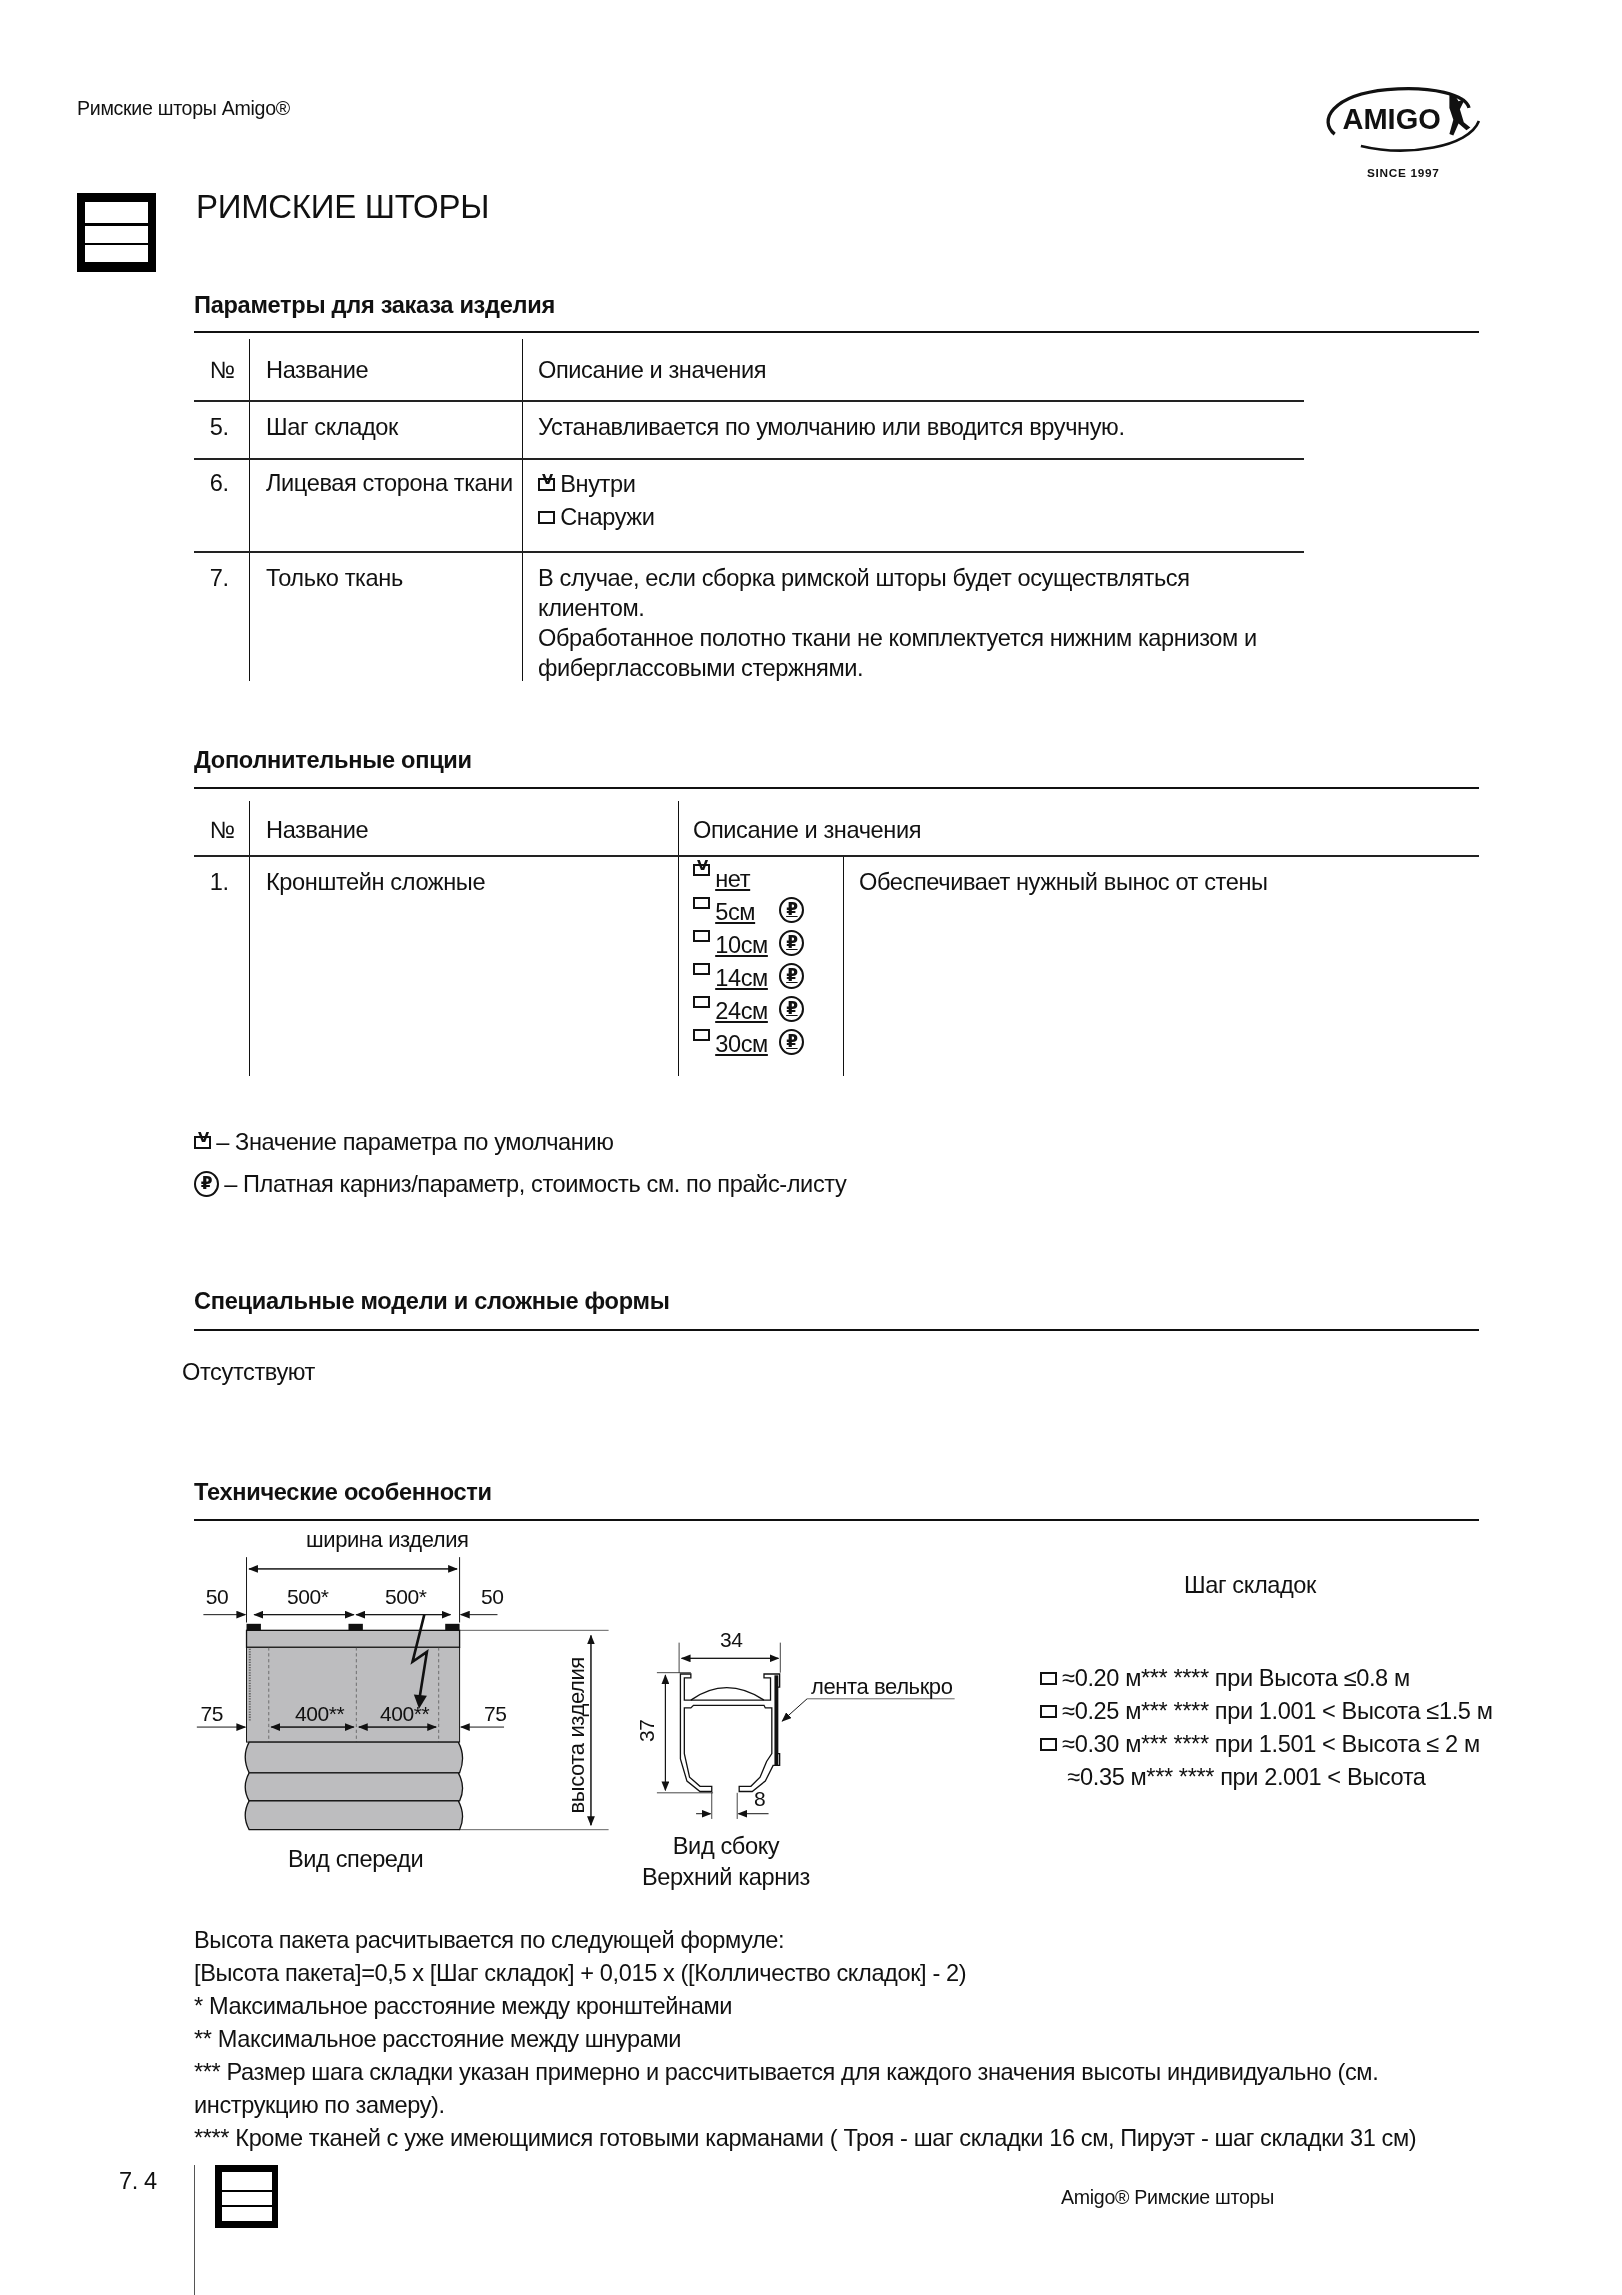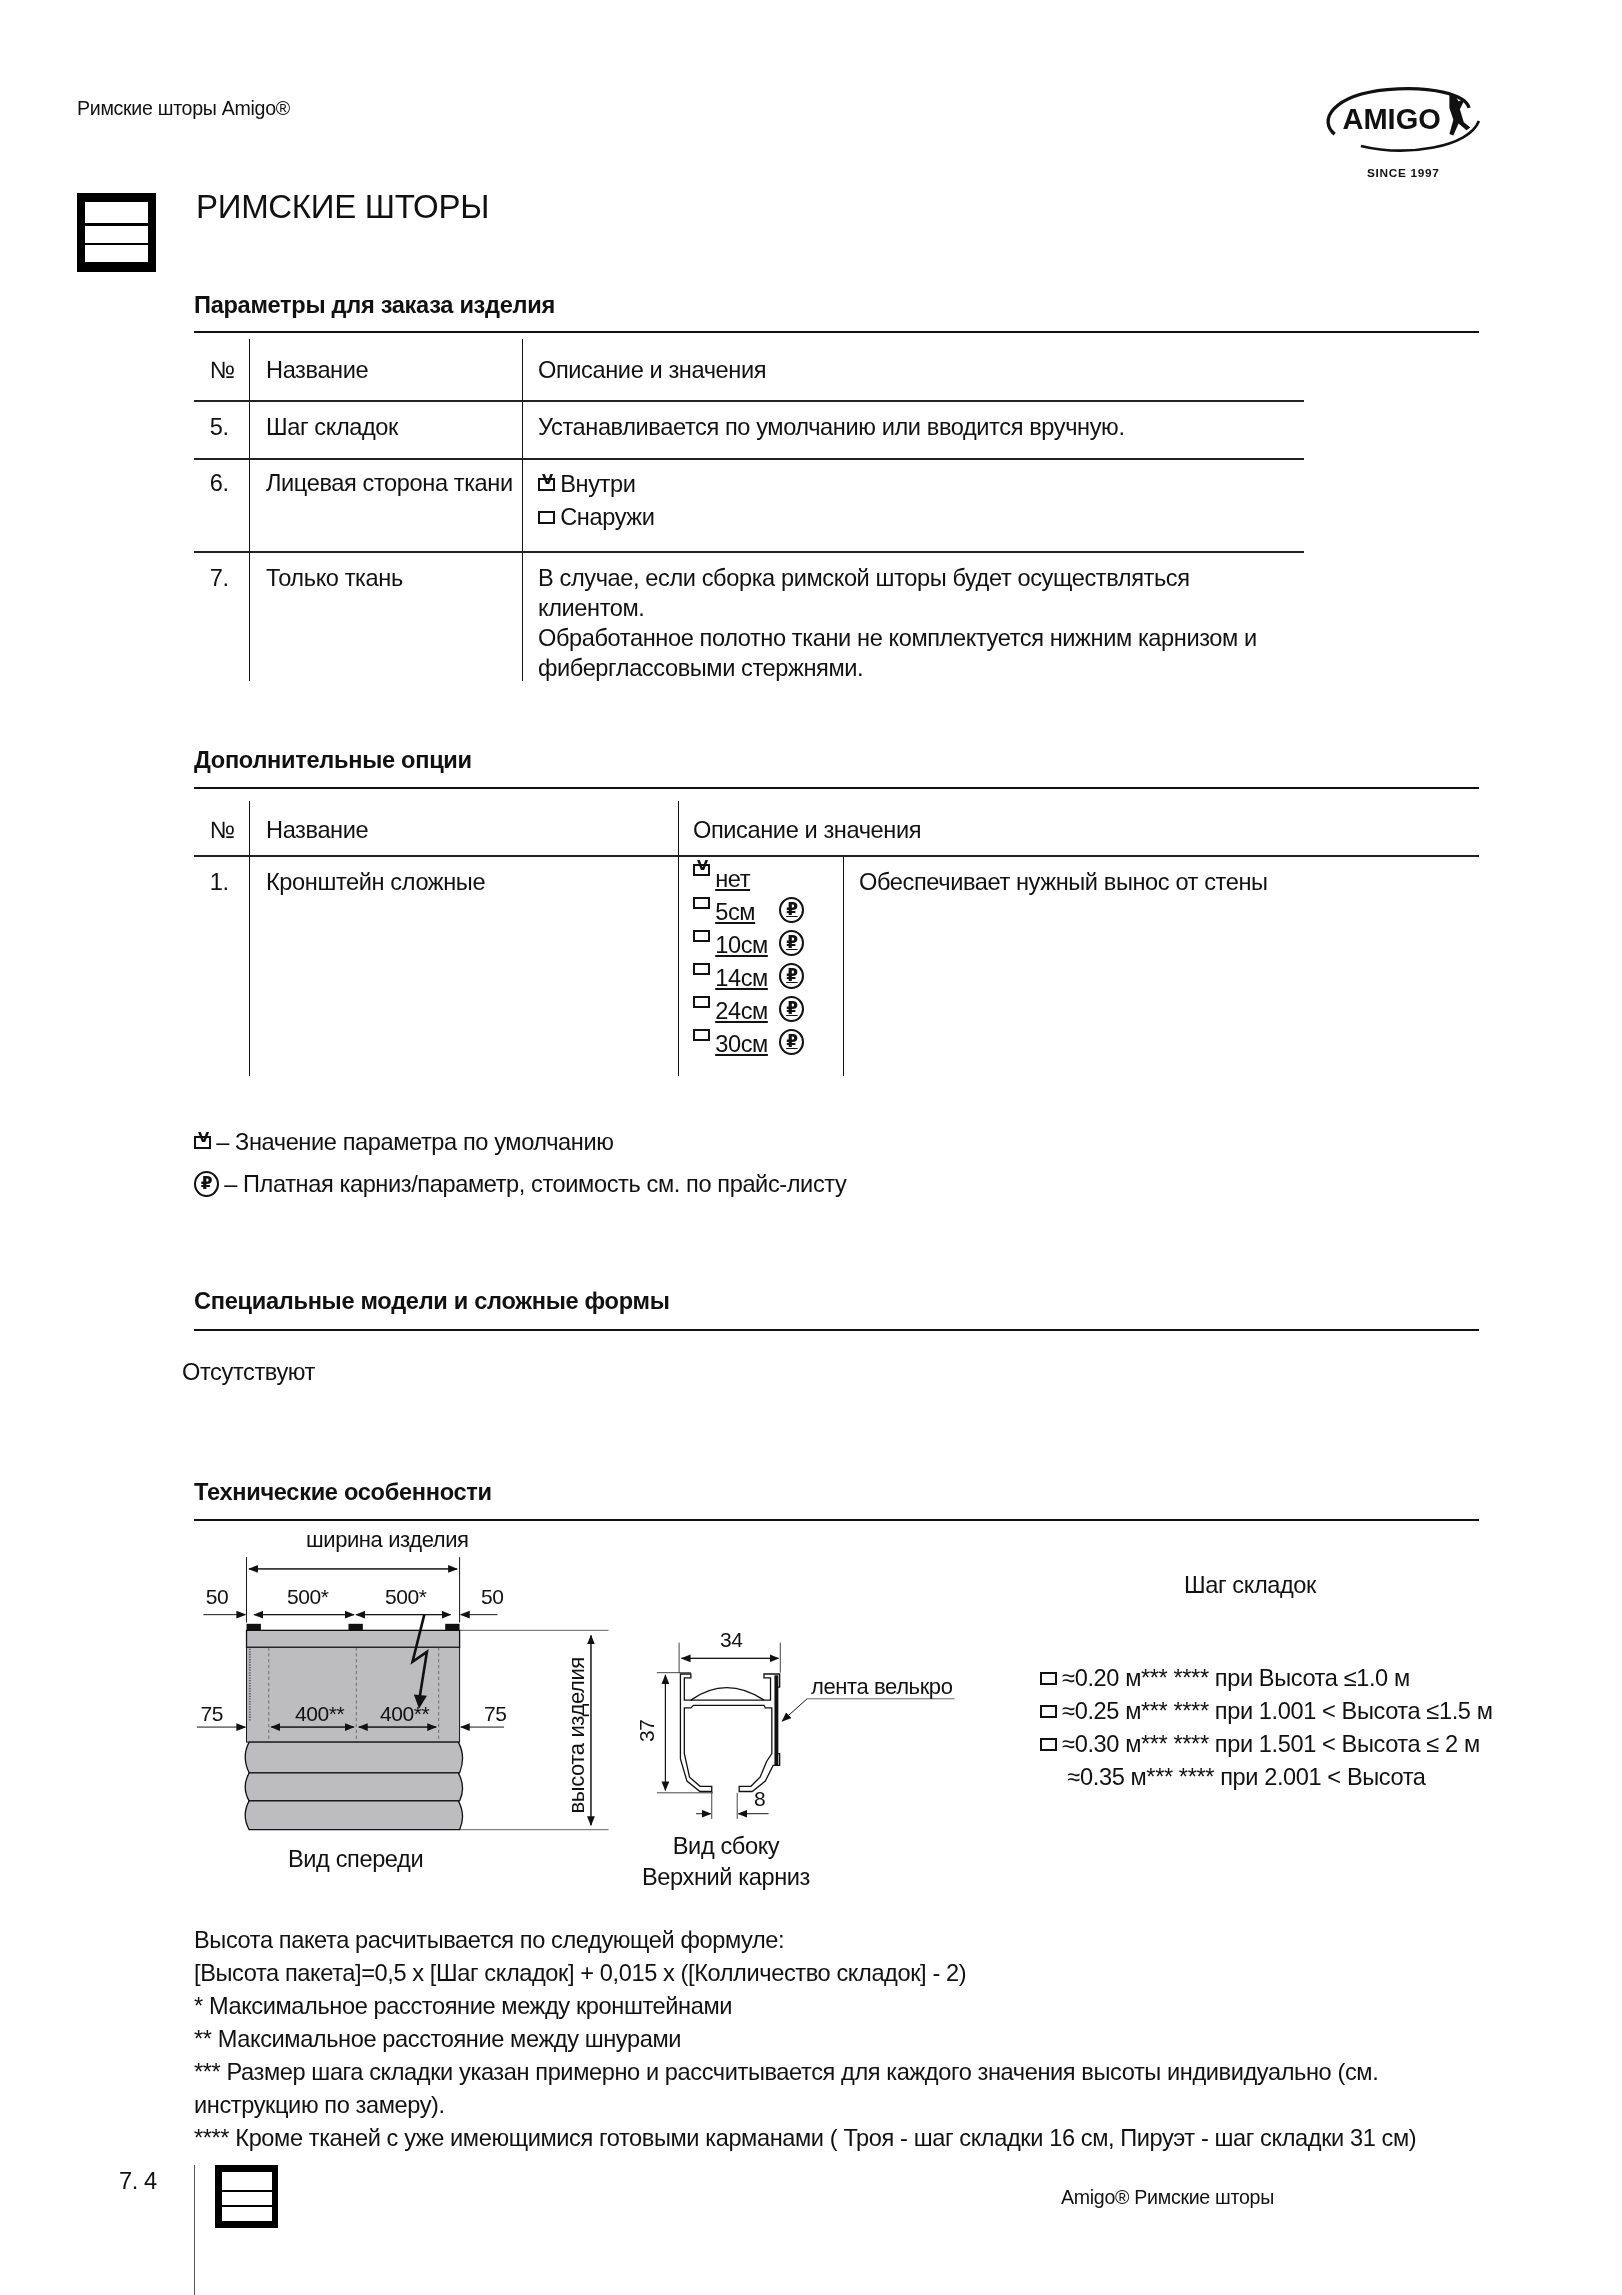--- a/index.html
+++ b/index.html
@@ -251,21 +251,21 @@
   <div class="abs t-body" style="left:0; top:221px; width:196px; text-align:center; line-height:31px;">
     <div>Вид сбоку</div>
     <div>Верхний карниз</div>
   </div>
 </div>
 
 <div class="abs t-body" style="left:1184px; top:1570px;">Шаг складок</div>
 <div class="abs t-body" style="left:1040px; top:1662px;">
   <div class="fold-row">
     <span class="cb"></span>
-    <span>≈0.20 м*** **** при Высота ≤1.0 м</span>
+    <span>≈0.20 м*** **** при Высота ≤0.8 м</span>
   </div>
   <div class="fold-row">
     <span class="cb"></span>
     <span>≈0.25 м*** **** при 1.001 &lt; Высота ≤1.5 м</span>
   </div>
   <div class="fold-row">
     <span class="cb"></span>
     <span>≈0.30 м*** **** при 1.501 &lt; Высота ≤ 2 м</span>
   </div>
   <div class="fold-row" style="padding-left:27.5px;">

